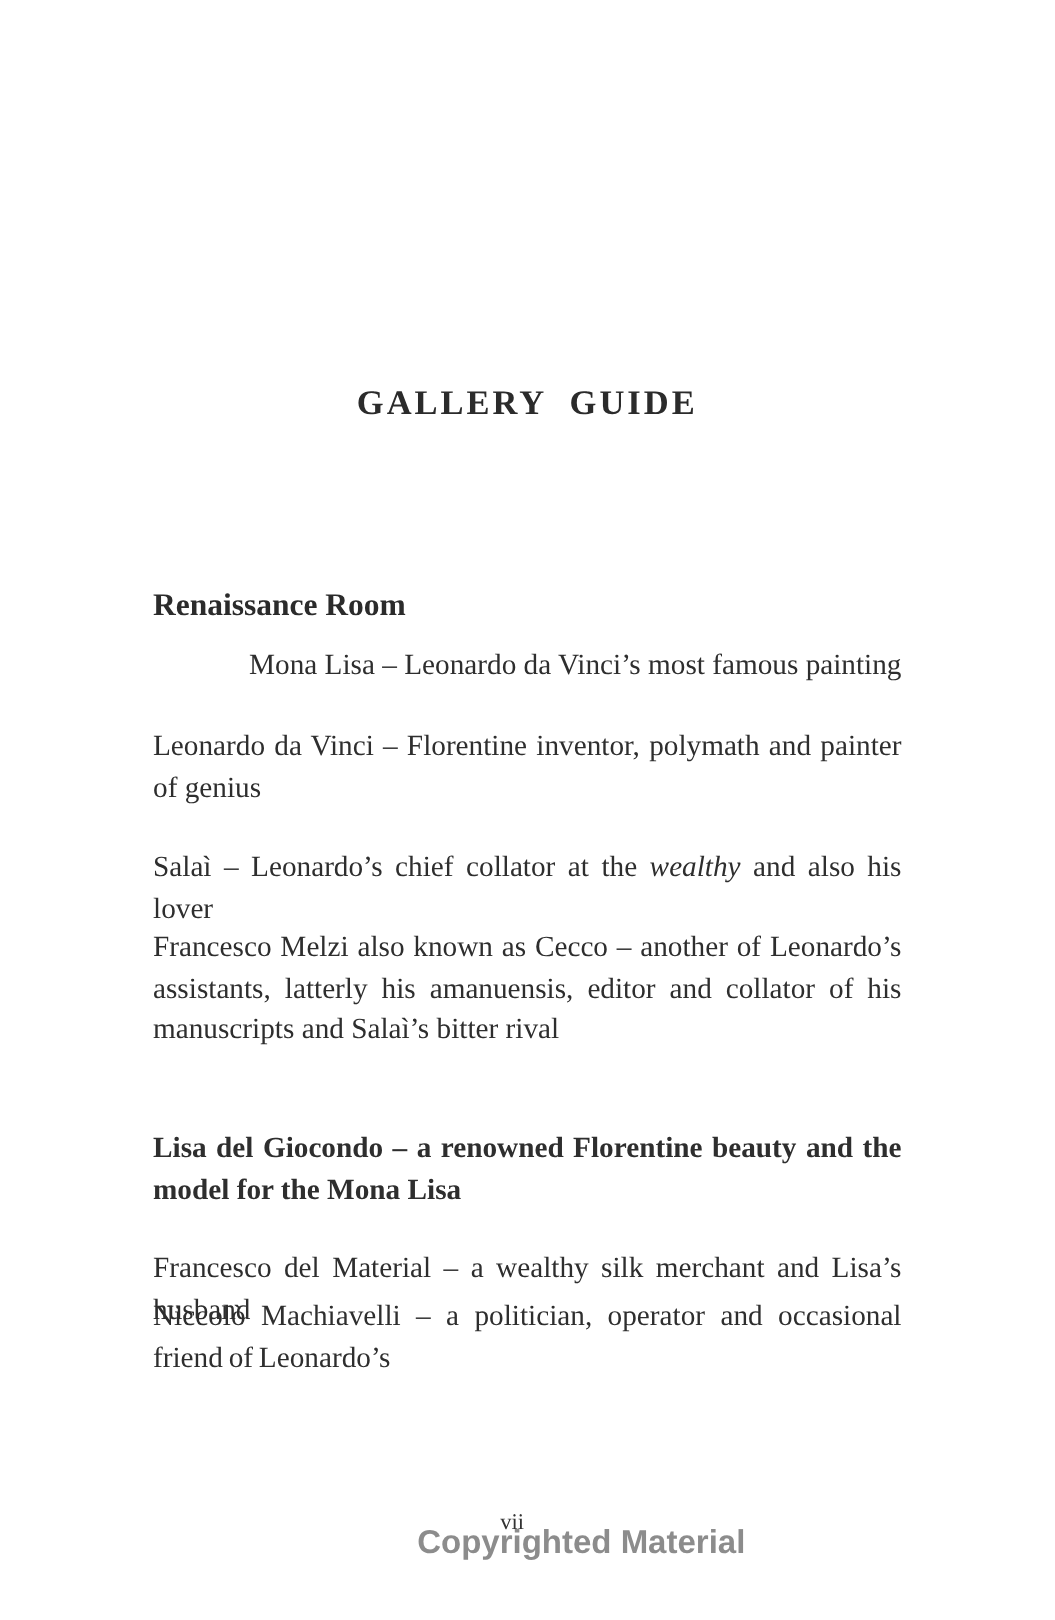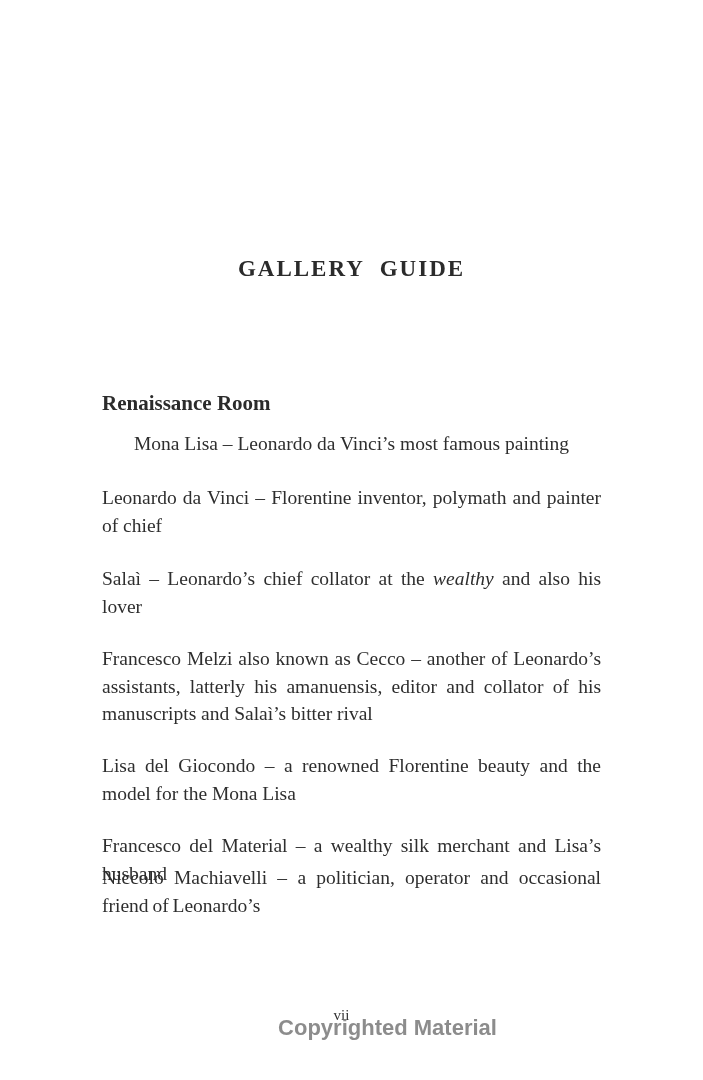--- a/index.html
+++ b/index.html
@@ -12,49 +12,49 @@
       font-size: 23px; font-weight: bold; letter-spacing: 2px; word-spacing: 8px; color: #2b2b2b;
     }
     .section-heading {
       position: absolute; top: 391px; left: 102px;
       font-size: 21px; font-weight: bold; color: #2b2b2b;
     }
     .entry {
       position: absolute; left: 102px; width: 499px;
       font-size: 19.5px; line-height: 27.5px; text-align: justify; color: #2e2e2e;
     }
-    .entry.single { text-align: center; }
+    .entry.single { text-align: right; }
     .page-number {
       position: absolute; top: 1007px; left: 0; width: 683px; text-align: center;
       font-size: 15px; color: #333;
     }
     .watermark {
       position: absolute; top: 1015px; left: 0; width: 703px; text-align: center;
       font-family: "Liberation Sans", "DejaVu Sans", sans-serif; font-weight: bold;
       font-size: 22px; color: rgba(120,120,120,0.85); padding-left: 36px;
     }
   </style>
 </head>
 <body>
 
 <div class="title">GALLERY GUIDE</div>
 
 <div class="section-heading">Renaissance Room</div>
 
 <div class="entry single" style="top:430px;">Mona Lisa – Leonardo da Vinci’s most famous painting</div>
 
-<div class="entry" style="top:484px;">Leonardo da Vinci – Florentine inventor, polymath and painter of chief</div>
+<div class="entry" style="top:484px;">Leonardo da Vinci – Florentine inventor, polymath and painter of genius</div>
 
 <div class="entry" style="top:565px;">
   <span>Salaì – Leonardo’s chief collator at the </span><em>wealthy</em><span> and also his lover</span>
 </div>
 
-<div class="entry" style="top:645px;">Francesco Melzi also known as Cecco – another of Leonardo’s assistants, latterly his amanuensis, editor and collator of his manuscripts and Salaì’s bitter rival</div>
+<div class="entry" style="top:618px;">Francesco Melzi also known as Cecco – another of Leonardo’s assistants, latterly his amanuensis, editor and collator of his manuscripts and Salaì’s bitter rival</div>
 
-<div class="entry" style="top:752px;">Lisa del Giocondo – a renowned Florentine beauty and the model for the Mona Lisa</div>
+<div class="entry" style="top:752px;font-weight:bold;">Lisa del Giocondo – a renowned Florentine beauty and the model for the Mona Lisa</div>
 
 <div class="entry" style="top:832px;">Francesco del Material – a wealthy silk merchant and Lisa’s husband</div>
 
 <div class="entry" style="top:864px; word-spacing:-1px;">Niccolò Machiavelli – a politician, operator and occasional friend of Leonardo’s</div>
 
 <div class="page-number">vii</div>
 
 <div class="watermark">Copyrighted Material</div>
 
 </body></html>

